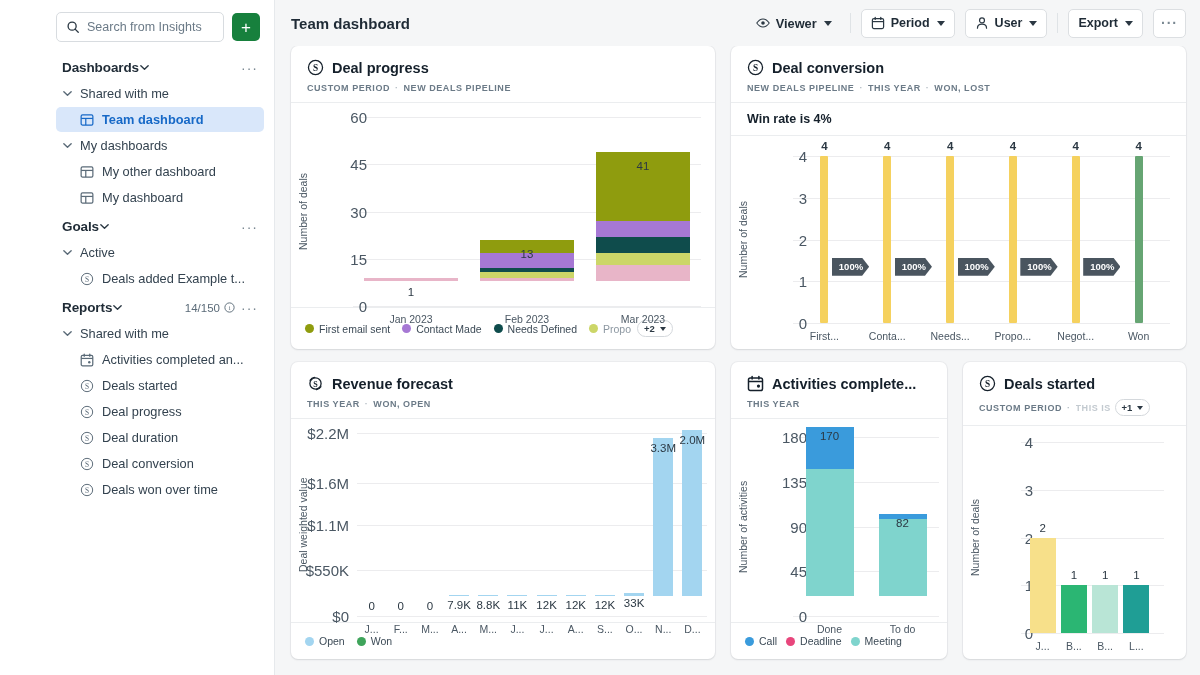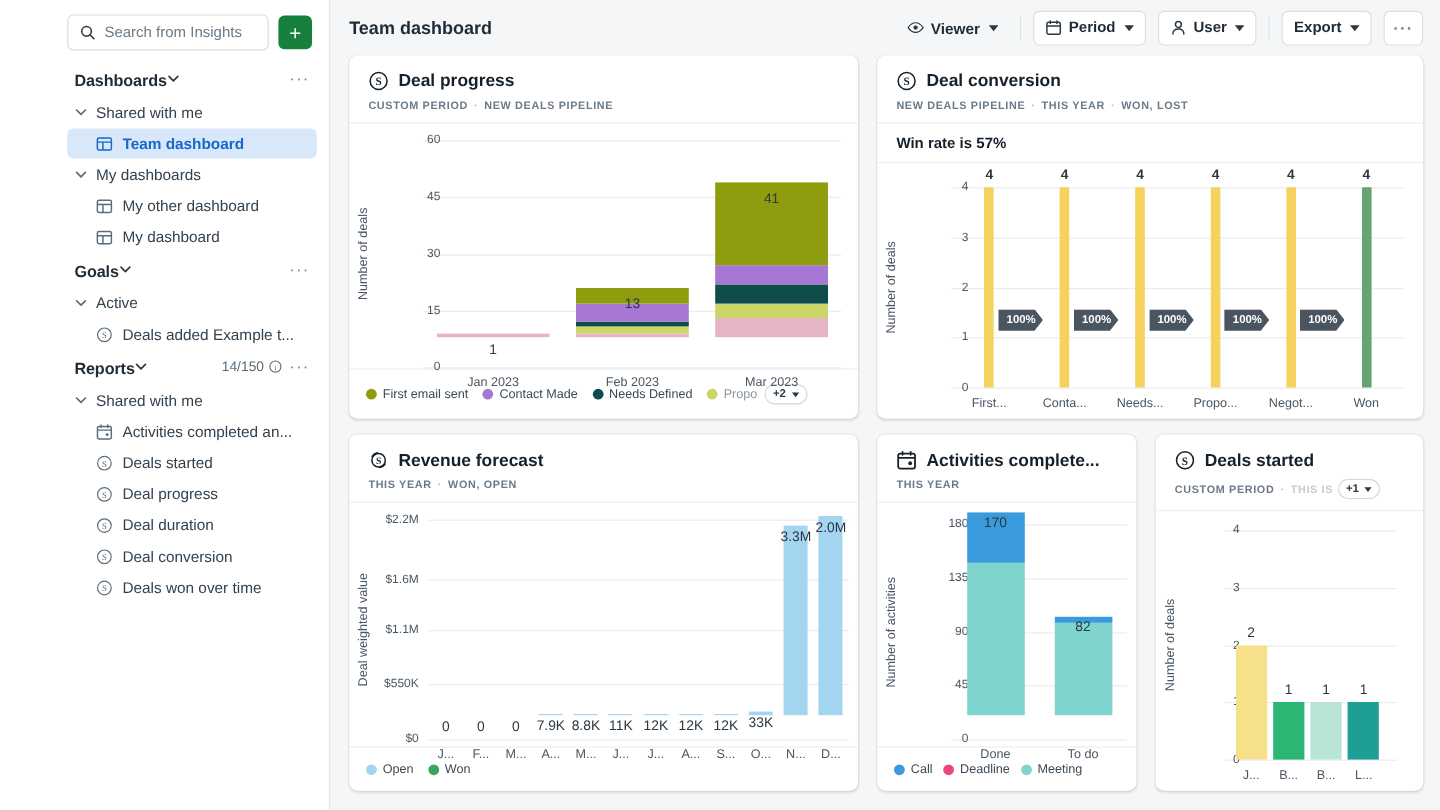--- a/index.html
+++ b/index.html
@@ -25,21 +25,21 @@
     display: flex; align-items: center; gap: 7px; padding: 0 9px; background: #fff;
   }
   .search-box .ph { font-size: 12.5px; color: #6b7a87; }
   .add-btn {
     width: 28px; height: 28px; border-radius: 5px; background: #17803d;
     display: flex; align-items: center; justify-content: center;
     color: #fff; font-size: 17px; line-height: 1; font-weight: 400;
   }
   .nav { padding: 0 10px 0 8px; }
   .sec-head {
-    display: flex; align-items: flex-start; padding: 8px 6px 6px 6px; gap: 0;
+    display: flex; align-items: center; padding: 8px 6px 6px 6px; gap: 0;
   }
   .sec-head .ttl { font-size: 13.5px; font-weight: bold; color: #1f2b36; letter-spacing: -0.1px; }
   .sec-head .sp { flex: 1; }
   .sec-head .cnt { font-size: 11.5px; color: #5b6b78; margin-right: 4px; }
   .dots { color: #7a8892; font-size: 14px; letter-spacing: 1px; line-height: 10px; }
   .grp {
     display: flex; align-items: center; gap: 7px;
     padding: 5px 6px 5px 6px; font-size: 12.8px; color: #33424f;
   }
   .item {
@@ -104,21 +104,21 @@
   .lg { display: flex; align-items: center; gap: 5px; white-space: nowrap; }
   .dot { width: 9px; height: 9px; border-radius: 50%; flex: none; }
   .fade { overflow: hidden; text-overflow: clip; max-width: 42px; color: #8c97a1; }
 
   
   .axis-y-title {
     position: absolute; writing-mode: vertical-rl; transform: rotate(180deg);
     font-size: 10.5px; color: #4a5763; left: 6px;
   }
   .gridline { position: absolute; left: 0; right: 0; height: 1px; background: #ececee; }
-  .ytick { position: absolute; font-size: 10px; color: #4a5763; text-align: right; transform: translateY(-50%); }
+  .ytick { position: absolute; font-size: 15px; color: #4a5763; text-align: right; transform: translateY(-50%); }
   .xtick { position: absolute; font-size: 10.5px; color: #4a5763; text-align: center; transform: translateX(-50%); }
   .vlabel { position: absolute; font-size: 11.5px; color: #2b3843; text-align: center; transform: translateX(-50%); }
   .vlabel.b { font-weight: bold; }
   .bar { position: absolute; bottom: 0; }
   .seg { position: absolute; left: 0; right: 0; }
   .arrow {
     position: absolute; background: #4a555f; color: #fff; font-size: 9.5px; font-weight: bold;
     height: 18px; display: flex; align-items: center; padding: 0 6px 0 7px;
     clip-path: polygon(0 0, calc(100% - 7px) 0, 100% 50%, calc(100% - 7px) 100%, 0 100%);
   }
@@ -416,21 +416,21 @@
             </div>
             <div class="card-sub">
               <span>NEW DEALS PIPELINE</span>
               <span class="d">·</span>
               <span>THIS YEAR</span>
               <span class="d">·</span>
               <span>WON, LOST</span>
             </div>
           </div>
           <div class="divider"></div>
-          <div class="winrate">Win rate is 57%</div>
+          <div class="winrate">Win rate is 4%</div>
           <div class="divider"></div>
           <div class="plot" id="plot-deal-conversion">
               <div class="axis-y-title" style="top: 20px; height: 167px; display: flex; align-items: center; justify-content: center;">Number of deals</div>
               <div class="gridline" style="top: 187px; left: 62px; width: 377px;"></div>
               <div class="ytick" style="top: 187px; left: 22px; width: 54px;">0</div>
               <div class="gridline" style="top: 145.25px; left: 62px; width: 377px;"></div>
               <div class="ytick" style="top: 145.25px; left: 22px; width: 54px;">1</div>
               <div class="gridline" style="top: 103.5px; left: 62px; width: 377px;"></div>
               <div class="ytick" style="top: 103.5px; left: 22px; width: 54px;">2</div>
               <div class="gridline" style="top: 61.75px; left: 62px; width: 377px;"></div>

